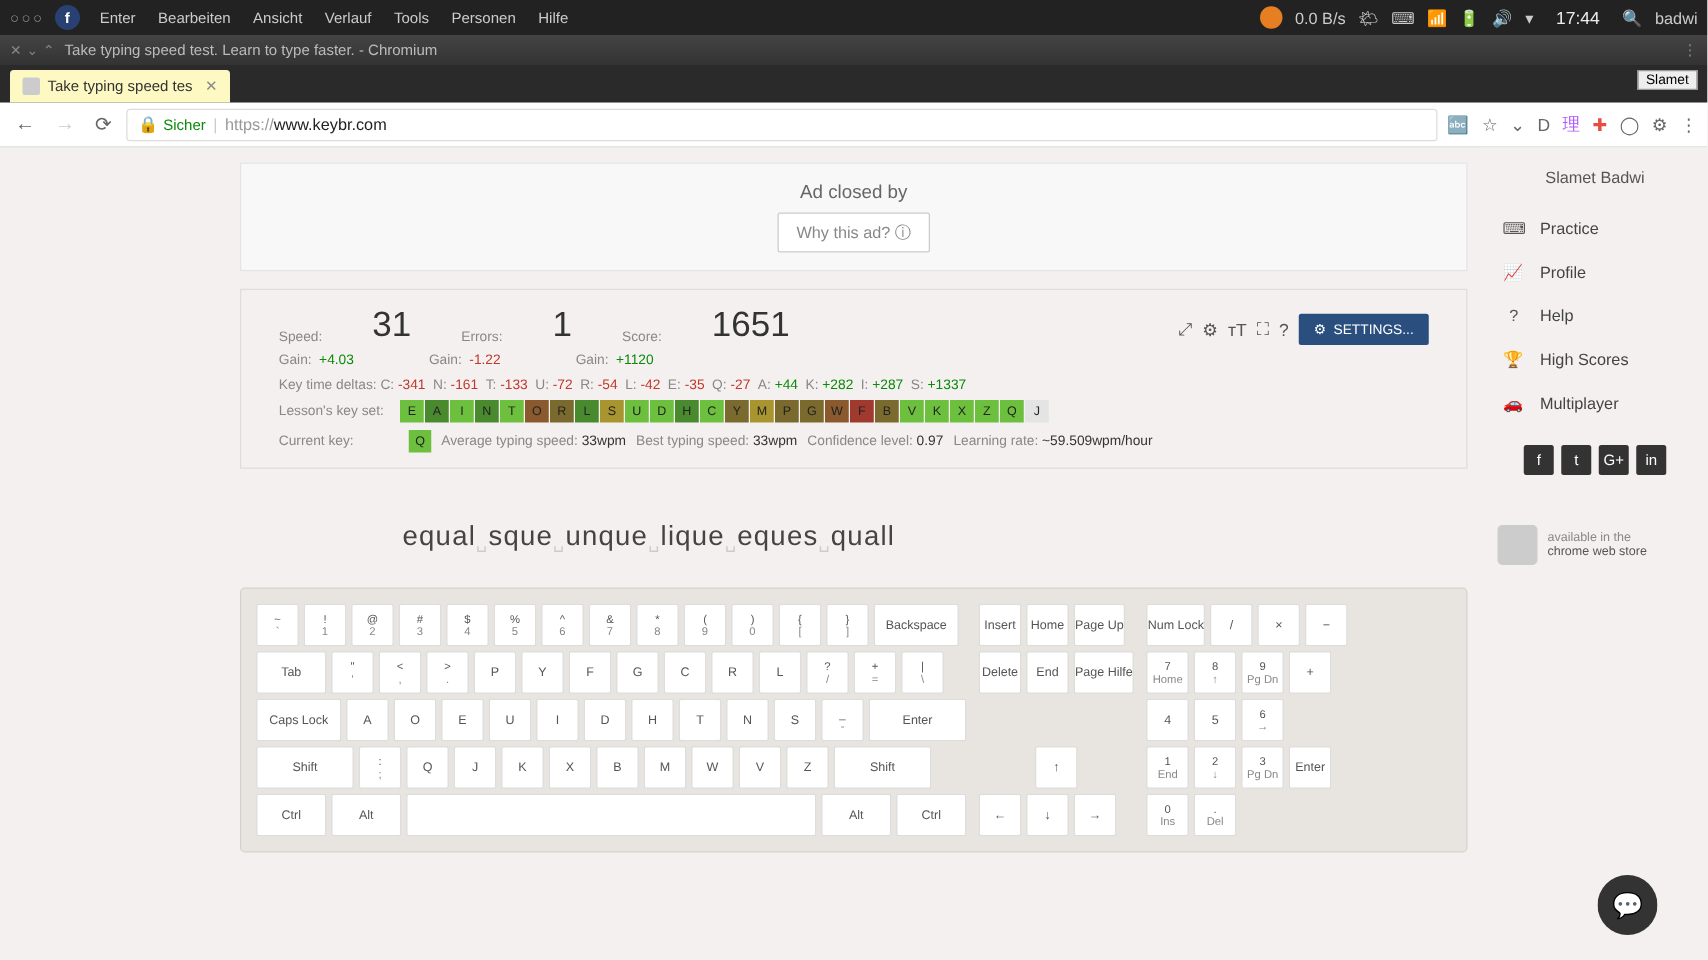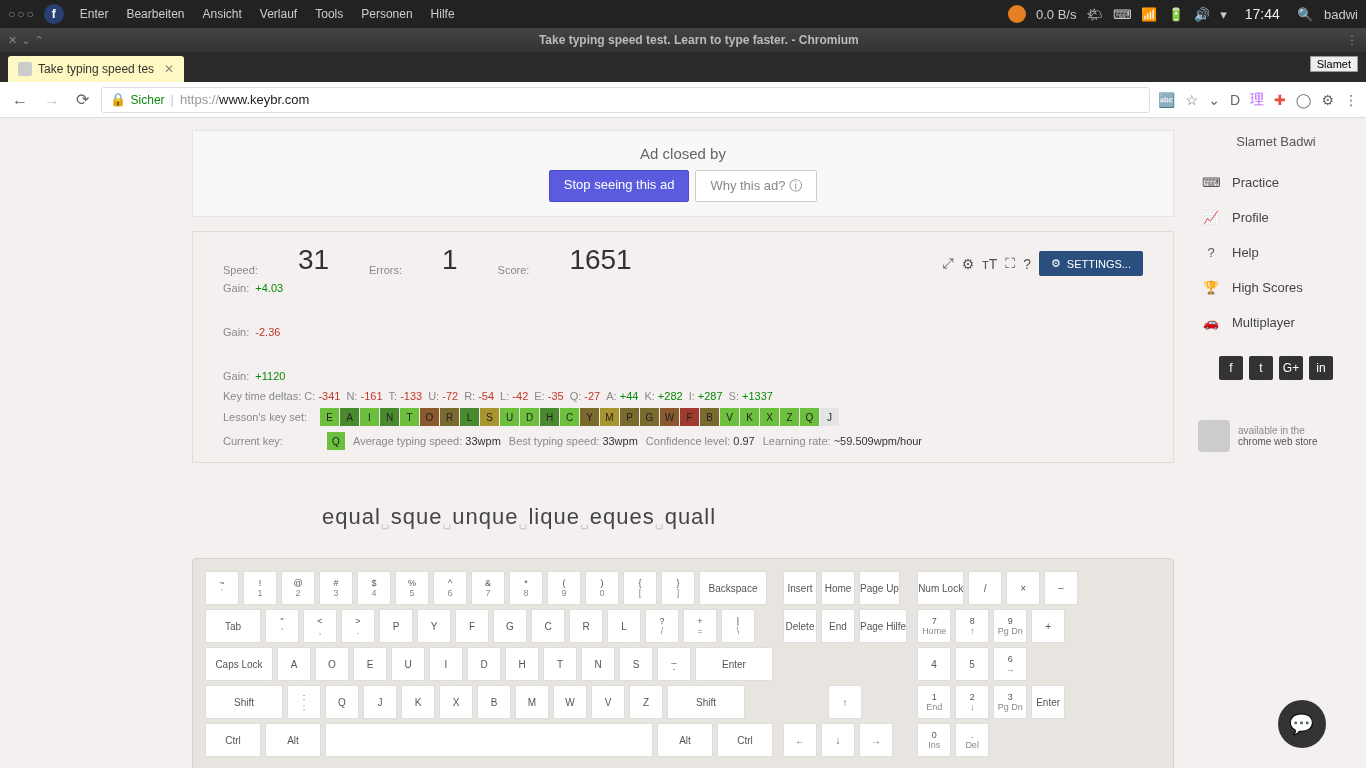--- a/index.html
+++ b/index.html
@@ -13,21 +13,21 @@
 .os-bar .spacer { flex: 1; }
 .os-bar .tray { display: flex; align-items: center; gap: 10px; }
 .os-bar .emoji { width: 18px; height: 18px; background: #e67e22; border-radius: 50%; }
 .os-bar .clock { font-size: 14px; color: #eee; margin: 0 8px; }
 .os-bar .tray-icon { font-size: 13px; }
 
 
 .win-title { background: linear-gradient(#444, #333); height: 24px; display: flex; align-items: center; color: #bbb; font-size: 12px; padding: 0 8px; }
 .win-title .controls { display: flex; gap: 4px; margin-right: 8px; }
 .win-title .controls span { font-size: 11px; color: #888; cursor: pointer; }
-.win-title .title-text { flex: 1; text-align: center; font-weight: bold; }
+.win-title .title-text { flex: 1; font-weight: normal; }
 
 
 .tab-strip { background: #2a2a2a; height: 30px; display: flex; align-items: flex-end; padding-left: 8px; position: relative; }
 .tab { background: #fef9c3; height: 26px; display: flex; align-items: center; padding: 0 10px; font-size: 12px; color: #333; border-radius: 3px 3px 0 0; gap: 6px; }
 .tab .favicon { width: 14px; height: 14px; background: #ccc; border-radius: 2px; }
 .tab .close { color: #888; cursor: pointer; margin-left: 4px; }
 .user-badge { position: absolute; right: 8px; top: 4px; background: #eee; border: 1px solid #999; padding: 1px 6px; font-size: 11px; }
 
 
 .url-bar { background: #fff; height: 36px; display: flex; align-items: center; padding: 0 8px; gap: 8px; border-bottom: 1px solid #ddd; }
@@ -52,21 +52,21 @@
 .ad-btn { padding: 6px 14px; font-size: 13px; border-radius: 2px; cursor: pointer; }
 .ad-btn.primary { background: #5b5be0; color: #fff; border: 1px solid #4a4ad0; }
 .ad-btn.secondary { background: #fff; color: #888; border: 1px solid #ccc; }
 
 
 .stats-card { background: #f4f0f0; border: 1px solid #e4dada; border-radius: 0; padding: 12px 30px; font-size: 11px; color: #777; margin-bottom: 16px; }
 .stats-row { display: flex; align-items: flex-end; gap: 40px; margin-bottom: 6px; }
 .stat-block { display: flex; flex-direction: column; }
 .stat-label { font-size: 11px; color: #888; }
 .stat-big { font-size: 28px; color: #333; font-weight: 300; }
-.gain-row { display: flex; gap: 32px; margin-bottom: 8px; font-size: 11px; flex-direction: column; }
+.gain-row { display: flex; gap: 60px; margin-bottom: 8px; font-size: 11px; }
 .gain-row span.label { color: #888; margin-right: 6px; }
 .green { color: #0a8a0a; }
 .red { color: #c0392b; }
 .stats-actions { margin-left: auto; display: flex; align-items: center; gap: 8px; }
 .action-icon { font-size: 14px; color: #555; cursor: pointer; }
 .settings-btn { background: #2a4e7e; color: #fff; border-radius: 2px; padding: 6px 12px; font-size: 11px; display: flex; align-items: center; gap: 6px; cursor: pointer; }
 
 .delta-row { font-size: 11px; color: #888; margin-bottom: 6px; }
 .delta-row .delta { margin-right: 6px; }
 .delta .lbl { color: #888; }
@@ -190,21 +190,20 @@
     <span class="ext-icon">⋮</span>
   </div>
 </div>
 
 <div class="page">
   <div class="main">
 
     <div class="ad-banner">
       <div>Ad closed by</div>
       <div class="ad-btns">
-        <div class="ad-btn primary">Stop seeing this ad</div>
         <div class="ad-btn secondary"><span>Why this ad?</span> <span>ⓘ</span></div>
       </div>
     </div>
 
     <div class="stats-card">
       <div class="stats-row">
         <div class="stat-block">
           <span class="stat-label">Speed:</span>
         </div>
         <span class="stat-big">31</span>
@@ -223,21 +222,21 @@
           <span class="action-icon">⛶</span>
           <span class="action-icon">?</span>
           <div class="settings-btn">
             <span>⚙</span>
             <span>SETTINGS...</span>
           </div>
         </div>
       </div>
       <div class="gain-row">
         <span><span class="label">Gain:</span><span class="green">+4.03</span></span>
-        <span><span class="label">Gain:</span><span class="red">-2.36</span></span>
+        <span><span class="label">Gain:</span><span class="red">-1.22</span></span>
         <span><span class="label">Gain:</span><span class="green">+1120</span></span>
       </div>
       <div class="delta-row">
         <span>Key time deltas:</span>
         <span id="deltas-container"><span class="delta"><span class="lbl">C:</span> <span class="red">-341</span></span><span class="delta"><span class="lbl">N:</span> <span class="red">-161</span></span><span class="delta"><span class="lbl">T:</span> <span class="red">-133</span></span><span class="delta"><span class="lbl">U:</span> <span class="red">-72</span></span><span class="delta"><span class="lbl">R:</span> <span class="red">-54</span></span><span class="delta"><span class="lbl">L:</span> <span class="red">-42</span></span><span class="delta"><span class="lbl">E:</span> <span class="red">-35</span></span><span class="delta"><span class="lbl">Q:</span> <span class="red">-27</span></span><span class="delta"><span class="lbl">A:</span> <span class="green">+44</span></span><span class="delta"><span class="lbl">K:</span> <span class="green">+282</span></span><span class="delta"><span class="lbl">I:</span> <span class="green">+287</span></span><span class="delta"><span class="lbl">S:</span> <span class="green">+1337</span></span></span>
       </div>
       <div class="keyset-row">
         <span class="label">Lesson's key set:</span>
         <span id="keyset-container" style="display:flex;gap:1px">
             <span class="keychip kc-green">E</span>

